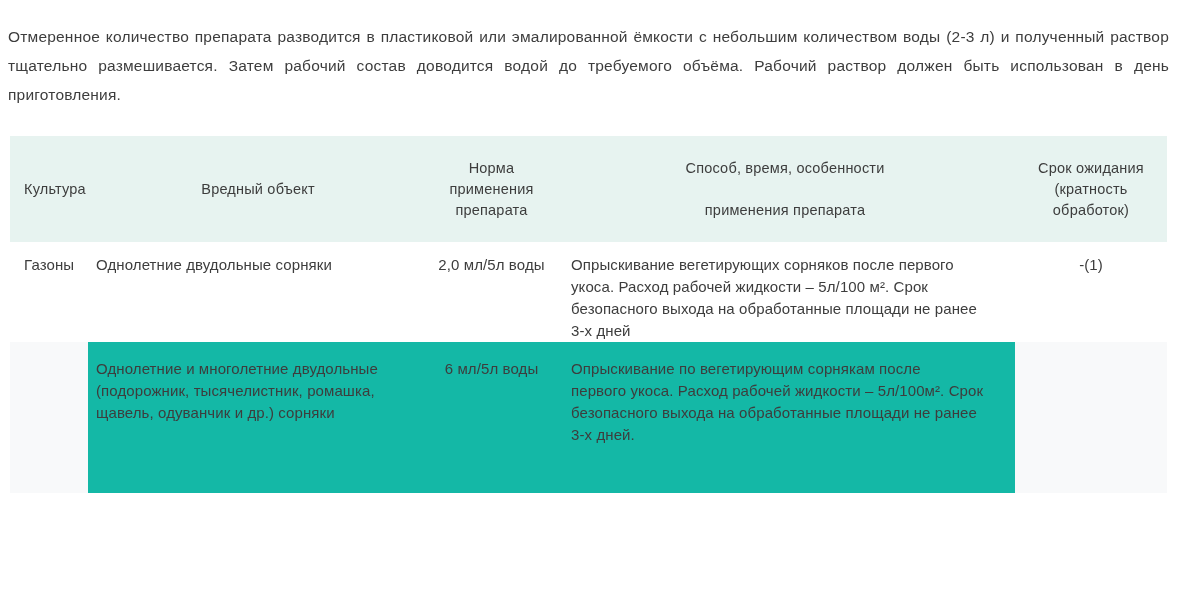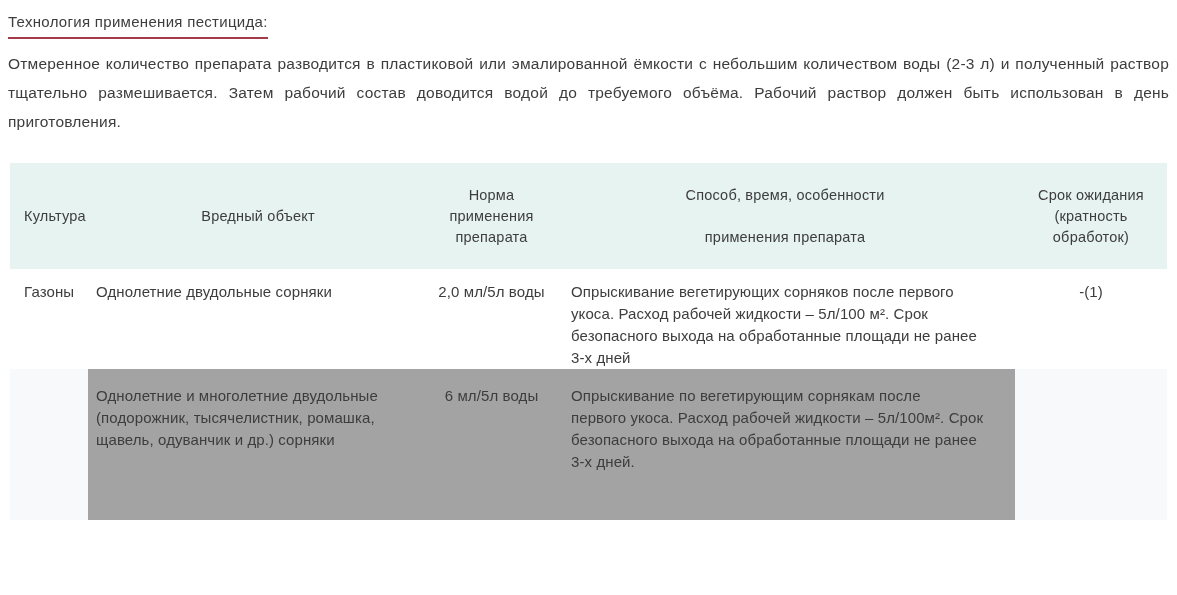--- a/index.html
+++ b/index.html
@@ -74,35 +74,34 @@
   tr.row-1 { height: 98px; }
   tr.row-2 { height: 151px; }
 
   td.td-culture { padding-left: 14px; white-space: normal; }
   td.td-pest    { padding-left: 8px; padding-right: 12px; }
   td.td-rate    { text-align: center; }
   td.td-method  { padding-left: 16px; padding-right: 24px; }
   td.td-waiting { text-align: center; }
 
   tr.row-2 td { background: #f8f9fa; padding-top: 16px; }
-  tr.row-2 td.hl { background: #a3a3a3; }
+  tr.row-2 td.hl { background: #14b8a6; }
 
   .footer-note {
     margin: 17px 0 0 0;
     font-size: 15px;
     letter-spacing: 0.2px;
     line-height: 22px;
   }
 </style>
 </head>
 <body>
 
 <div class="page">
 
-  <h2 class="heading">Технология применения пестицида:</h2>
 
   <p class="intro">Отмеренное количество препарата разводится в пластиковой или эмалированной ёмкости с небольшим количеством воды (2-3 л) и полученный раствор тщательно размешивается. Затем рабочий состав доводится водой до требуемого объёма. Рабочий раствор должен быть использован в день приготовления.</p>
 
   <table class="apptable">
     <colgroup>
       <col class="c1">
         <col class="c2">
         <col class="c3">
         <col class="c4">
         <col class="c5">

